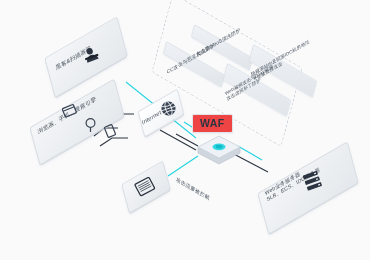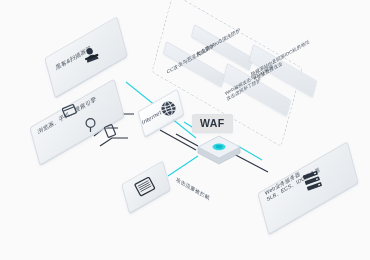--- a/index.html
+++ b/index.html
@@ -64,21 +64,21 @@
     box-sizing:border-box;
     box-shadow:0 1px 2px rgba(120,130,145,.08);
     transform:rotate(30deg) skewX(15deg) scaleY(.86);
   }
 
   
   .wafgroup{position:absolute;left:196px;top:126px;width:46px;height:40px;}
   .waftag{
     position:absolute;left:-4px;top:-12px;
     padding:2px 7px 3px 7px;
-    background:#e5e5e5;
+    background:#ef4444;
     border:1px solid #e0e5ea;
     border-radius:2px;
     font-size:10.5px;font-weight:700;color:#2b3440;
     letter-spacing:.4px;
     box-shadow:0 1px 2px rgba(120,130,145,.10);
   }
 
   
   .glyph{position:absolute;pointer-events:none;}
 </style>

